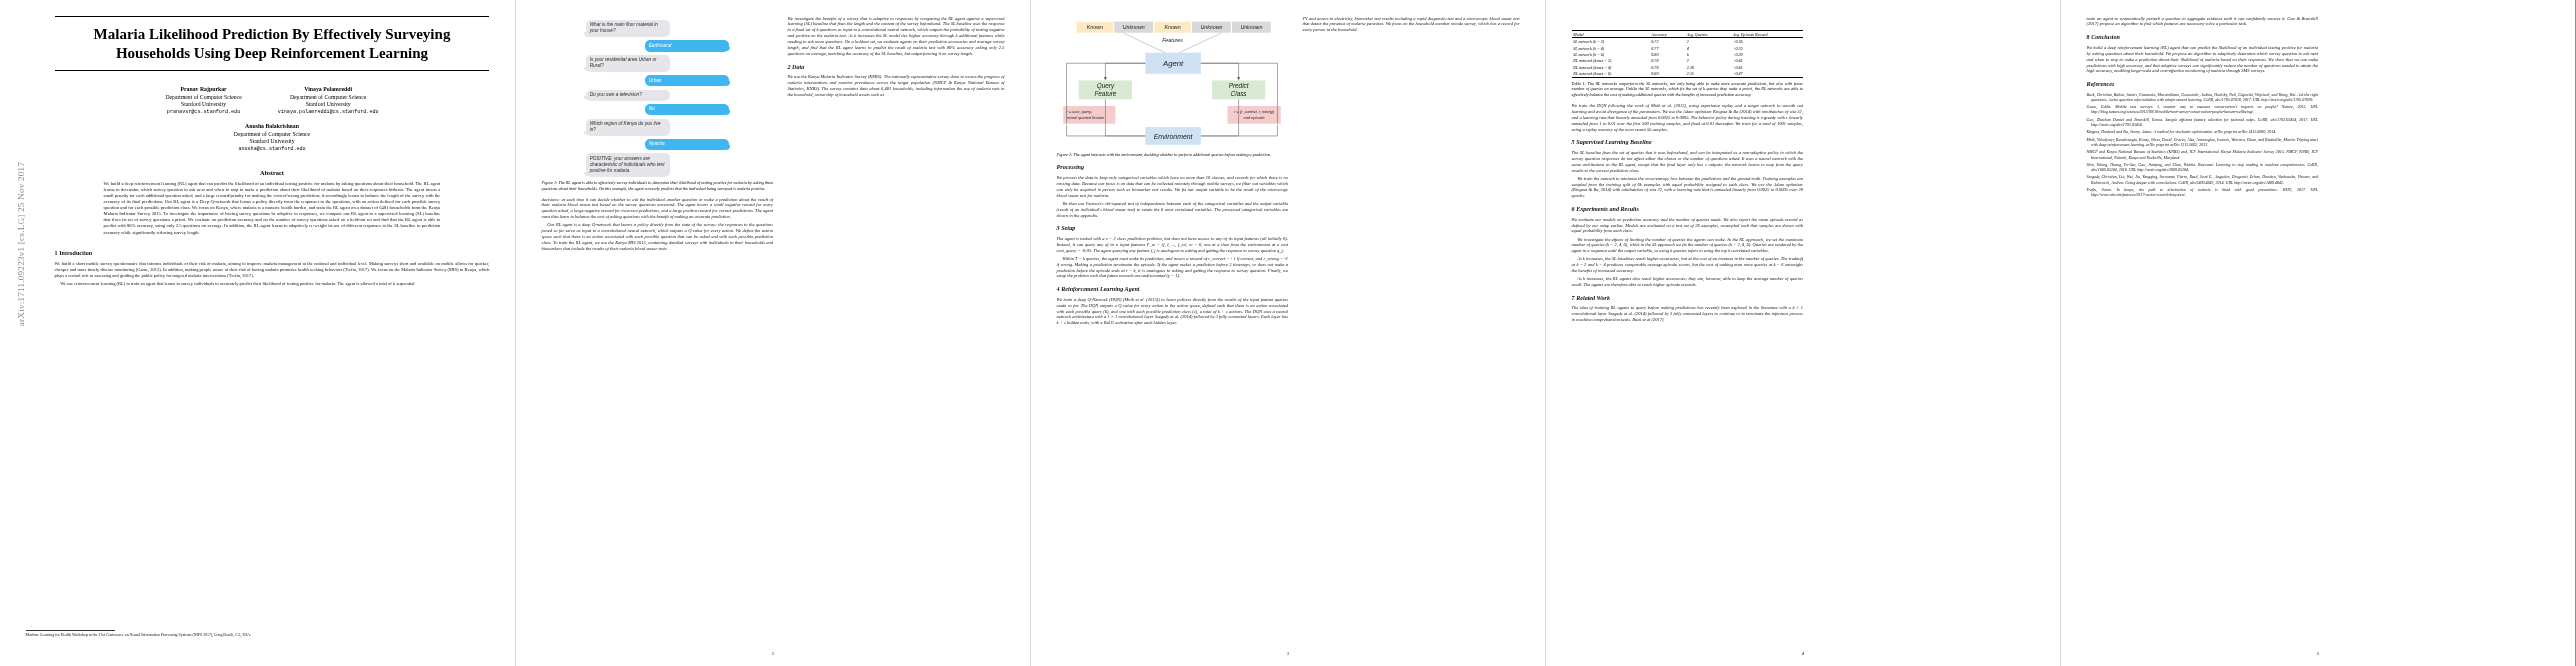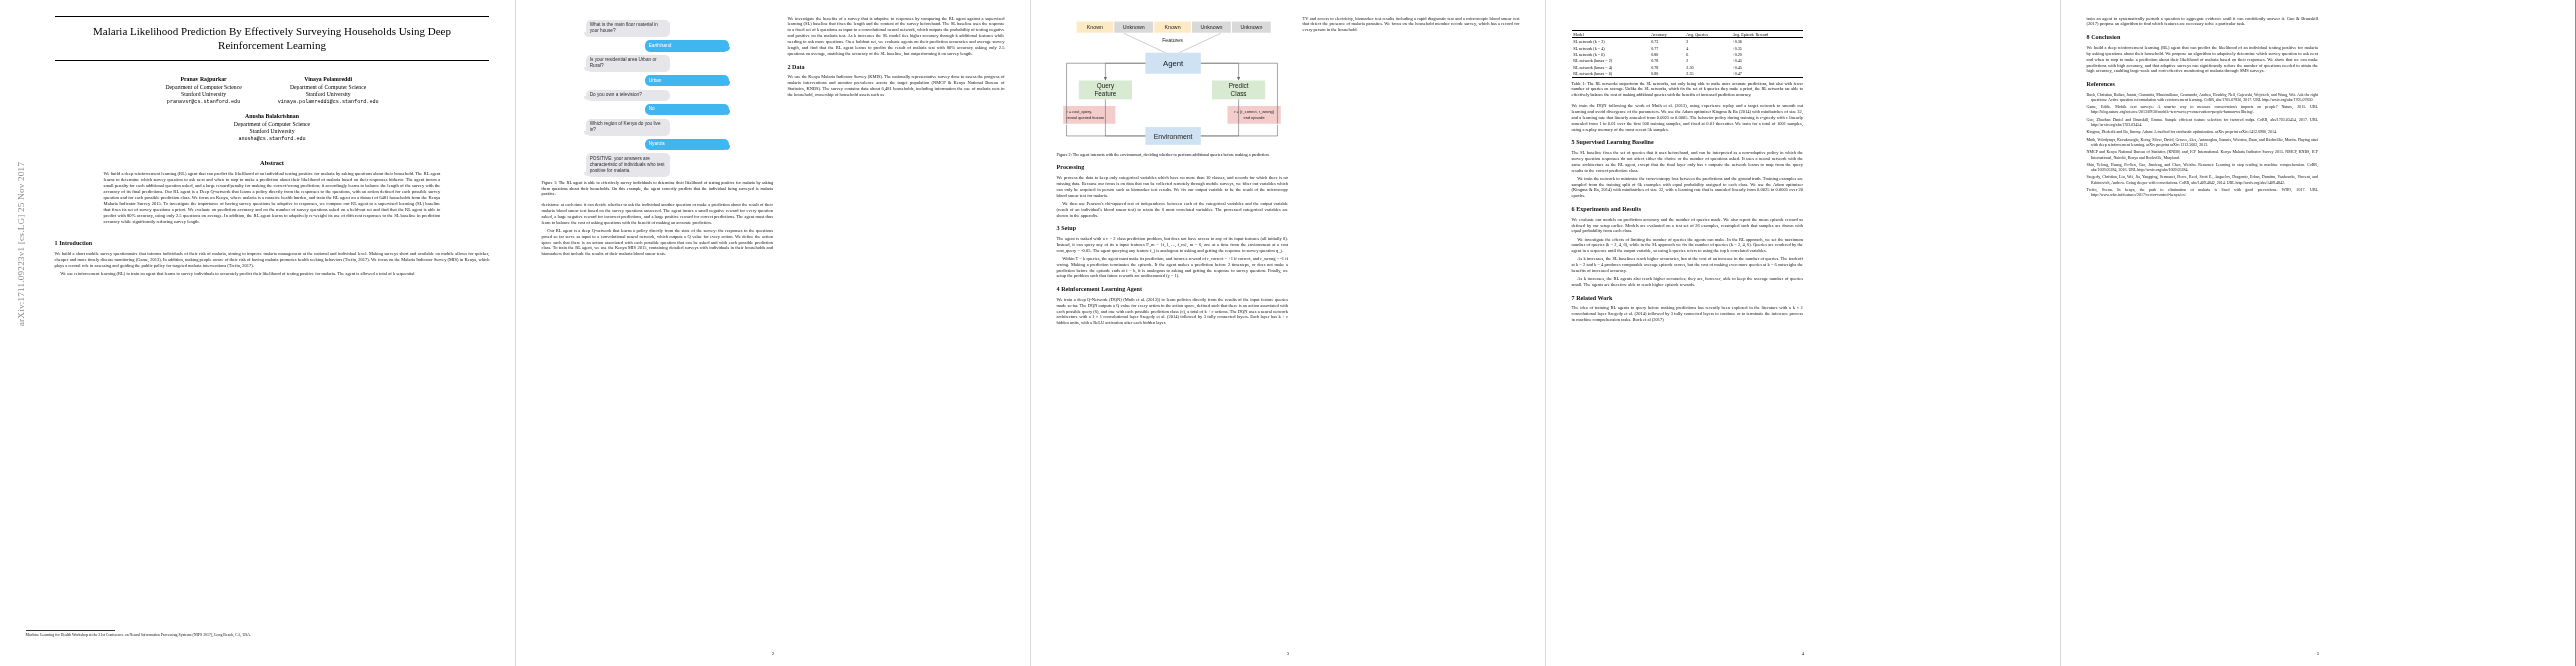--- a/index.html
+++ b/index.html
@@ -13,42 +13,42 @@
   .spread { display:flex; width:2576px; height:667px; }
   .page {
     position:relative;
     background:#ffffff;
     height:667px;
     flex:0 0 515px;
     width:515px;
     padding:15.6px 25.6px 16.7px 25.6px;
     overflow:hidden;
   }
-  .page + .page { border-left:0.6px solid #d8d8d8; }
+  .page + .page { border-left:0.6px solid #d8d8d8;font-style:italic; }
 
   
   .arxiv-stamp {
     position:absolute;
     left:-135px; top:239px;
     width:311px;
     transform:rotate(-90deg);
     transform-origin:center center;
     font-family:"Liberation Serif", serif;
     font-size:9.2px;
     color:#8a8a8a;
     letter-spacing:0.2px;
     white-space:nowrap;
     text-align:center;
   }
 
   
   .title-rules-top { border-top:1.9px solid #000; margin:0 0 0 0; }
   .title-rules-bot { border-top:0.7px solid #000; margin:0; }
   .paper-title {
-    font-size:11px; font-weight:normal; line-height:1.26;
+    font-size:15px; font-weight:bold; line-height:1.26;
     text-align:center; padding:8.3px 20px 7.8px 20px; color:#000;
   }
   .authors { margin-top:14.5px; }
   .author-row { display:flex; justify-content:center; gap:36px; }
   .author { text-align:center; line-height:1.32; }
   .author .nm { font-weight:bold; font-size:5.8px; }
   .author .af { font-size:5.7px; }
   .author .em { font-family:"Liberation Mono", monospace; font-size:5.1px; }
   .author-single { text-align:center; margin-top:7.8px; line-height:1.32; }
   .author-single .nm { font-weight:bold; font-size:5.8px; }

